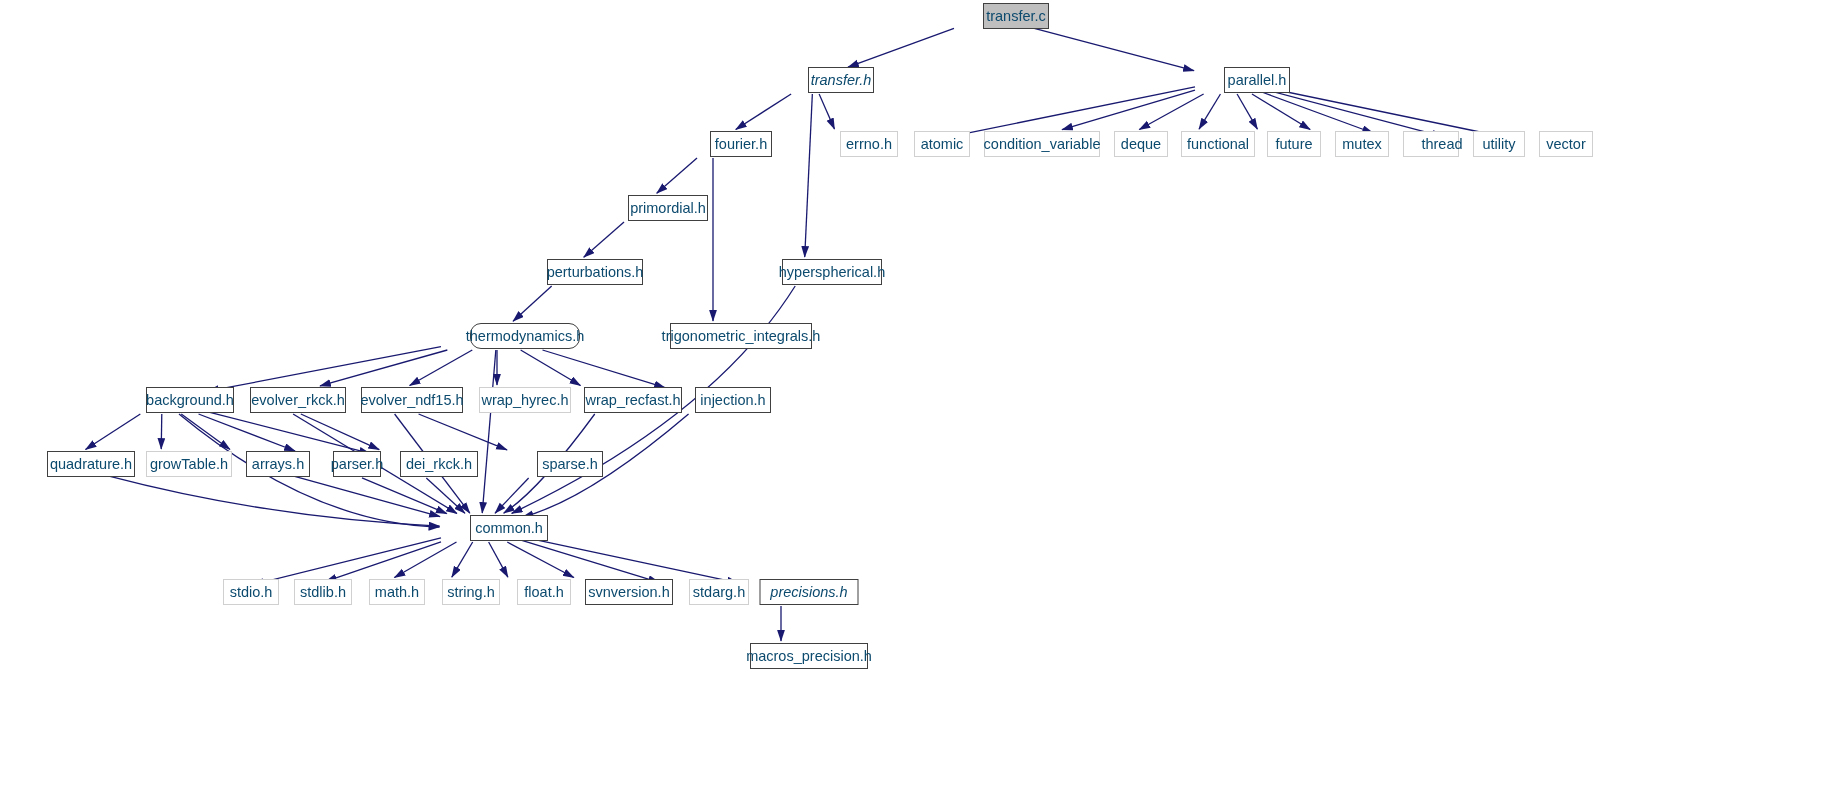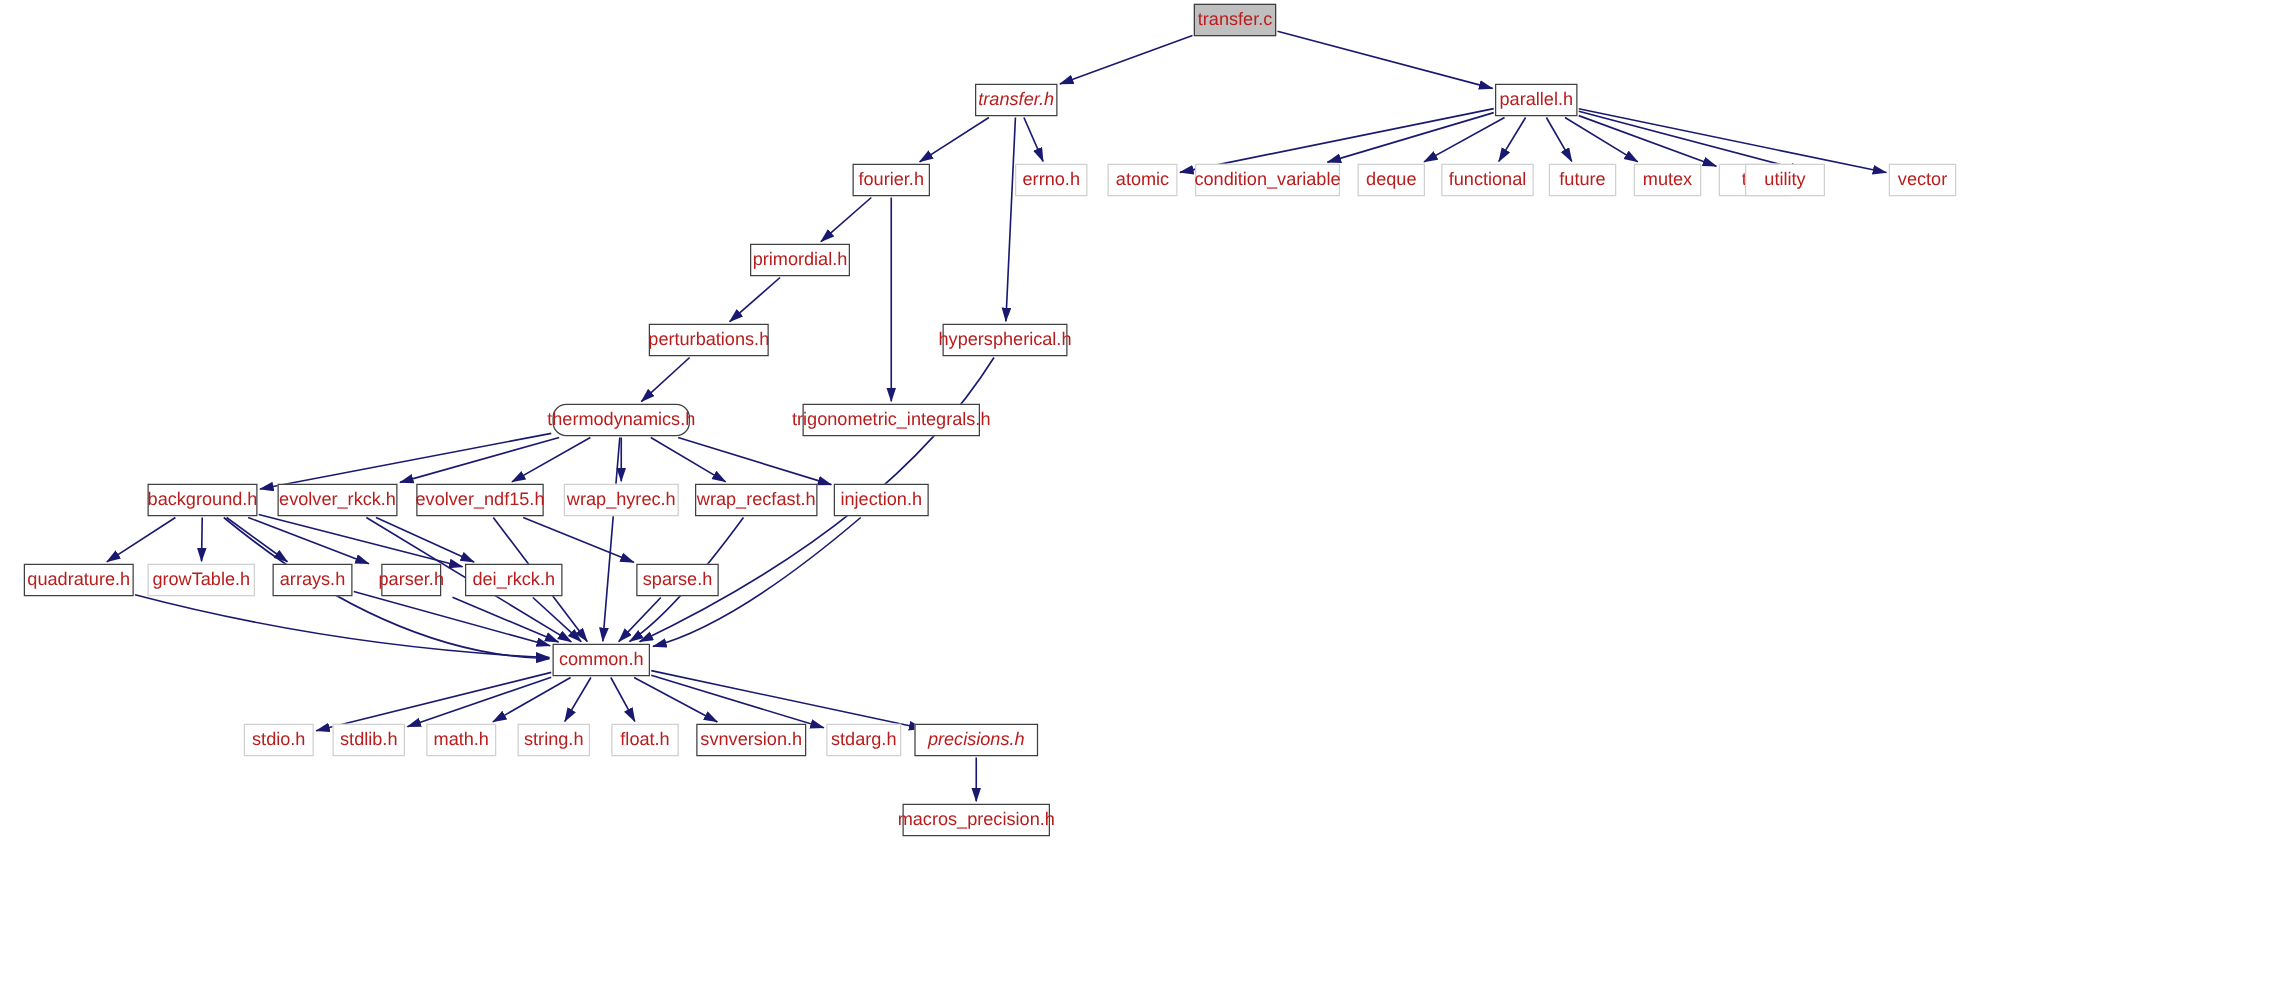--- a/index.html
+++ b/index.html
@@ -26,26 +26,27 @@
   }
   .node {
     position: absolute;
     box-sizing: border-box;
     display: flex;
     align-items: center;
     justify-content: center;
     white-space: nowrap;
     font-size: 14.5px;
     line-height: 1;
-    color: #b91c1c;
+    color: #0c4a6e;
     background: #ffffff;
     border: 1px solid #d0d0d0;
     height: 26px;
     transform: translate(-50%, -50%);
     letter-spacing: 0px;
+    margin-left: 28px;
   }
   .node.local {
     border: 1.6px solid #404040;
   }
   .node.root {
     border: 1.6px solid #404040;
     background: #bfbfbf;
   }
   .node-label {
     padding: 0 9px;
@@ -147,21 +148,21 @@
       </div>
       <div class="node extern" style="left: 1266px; top: 144px; width: 54px;">
         <span class="node-label">future</span>
       </div>
       <div class="node extern" style="left: 1334px; top: 144px; width: 54px;">
         <span class="node-label">mutex</span>
       </div>
       <div class="node extern" style="left: 1403px; top: 144px; width: 56px; padding-left: 22px;">
         <span class="node-label">thread</span>
       </div>
-      <div class="node extern" style="left: 1428px; top: 144px; width: 64px; justify-content: center;">
+      <div class="node extern" style="left: 1471px; top: 144px; width: 52px; justify-content: center;">
         <span class="node-label">utility</span>
       </div>
       <div class="node extern" style="left: 1538px; top: 144px; width: 54px;">
         <span class="node-label">vector</span>
       </div>
       <div class="node local" style="left: 640px; top: 208px; width: 80px;">
         <span class="node-label">primordial.h</span>
       </div>
       <div class="node local" style="left: 567px; top: 272px; width: 96px;">
         <span class="node-label">perturbations.h</span>

